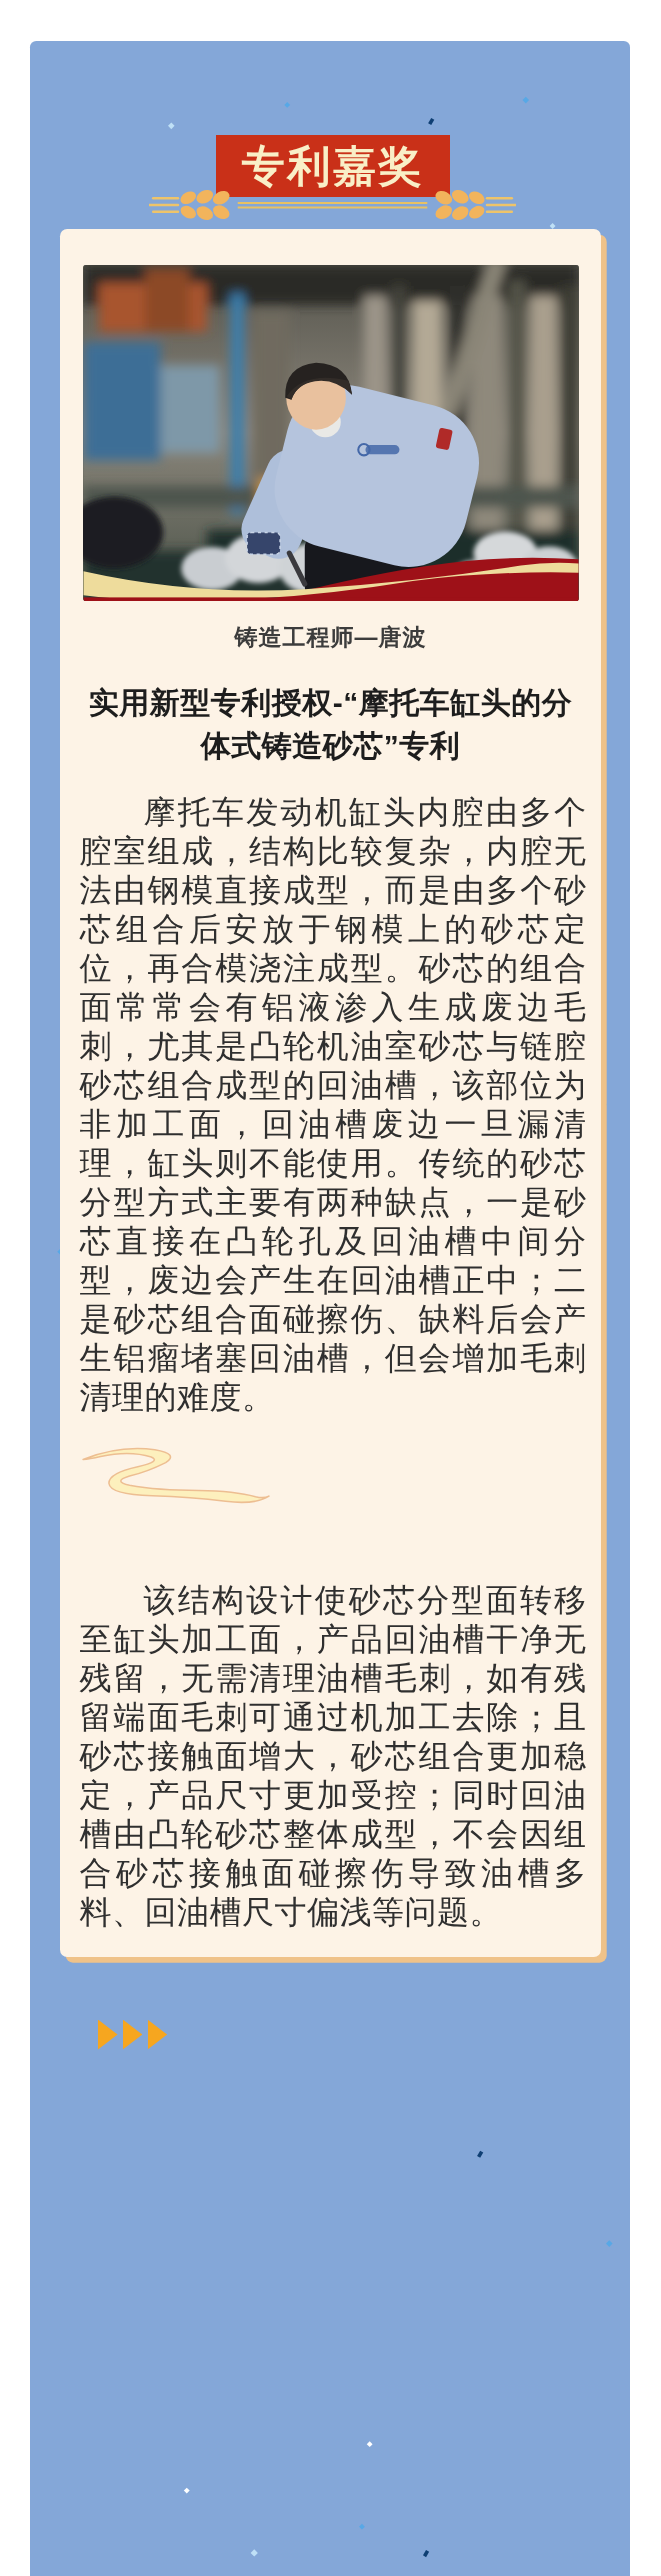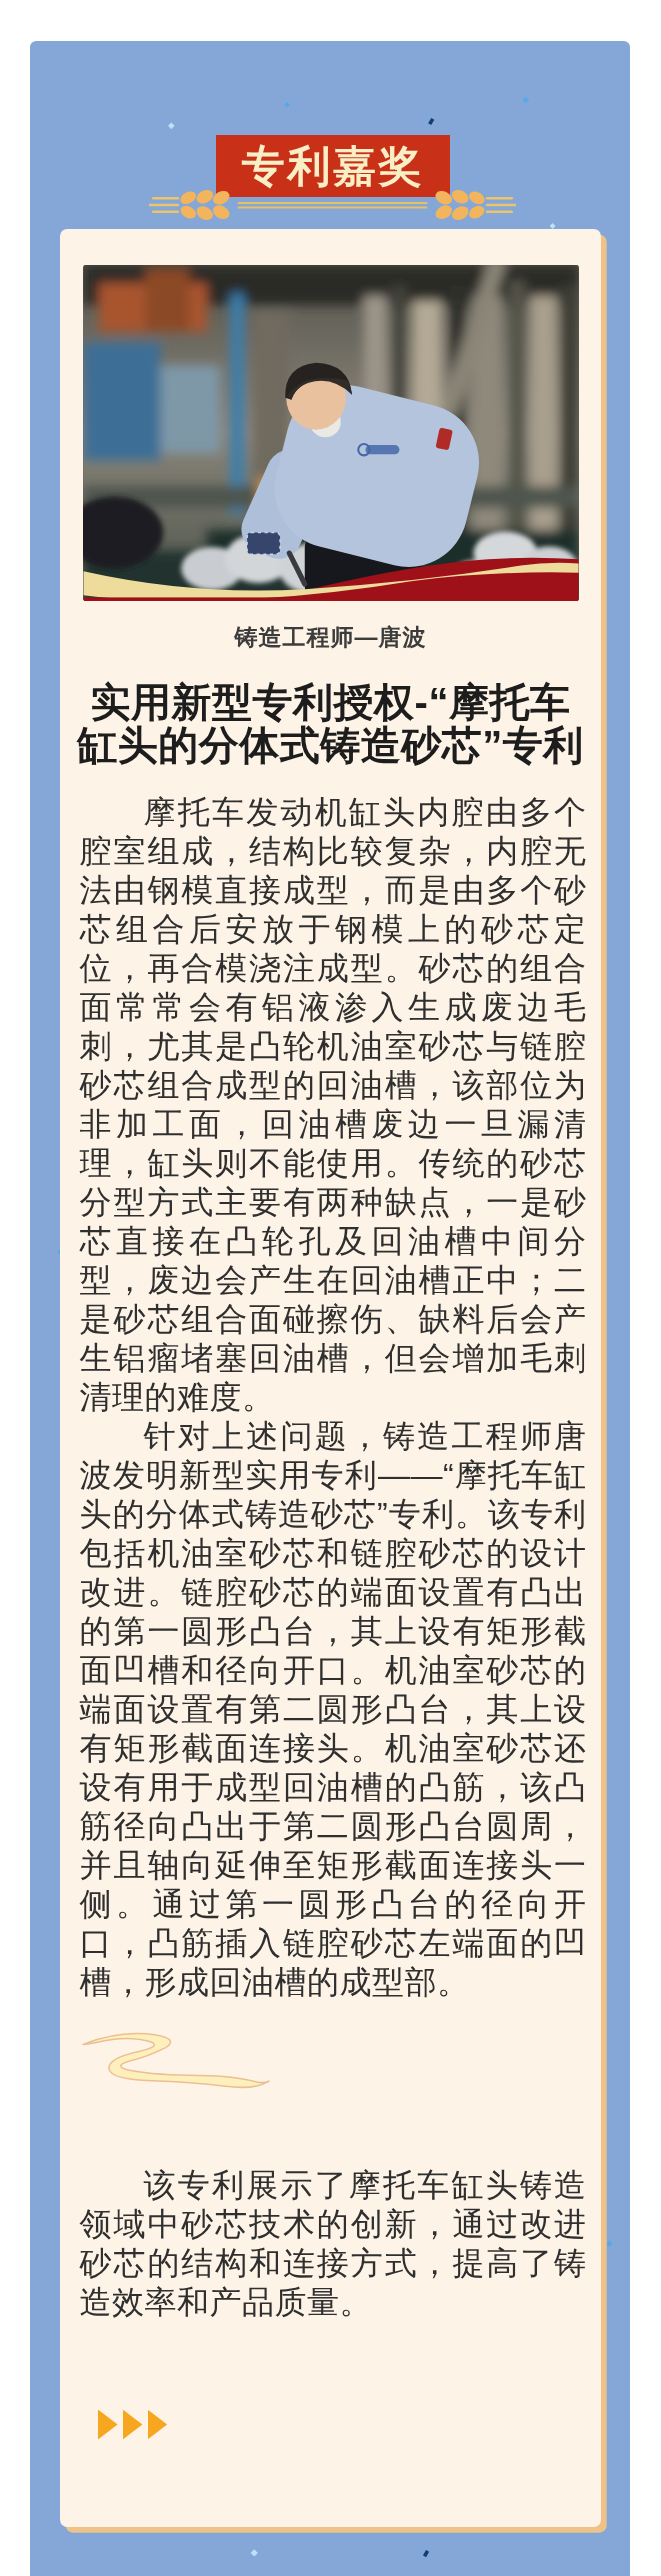--- a/index.html
+++ b/index.html
@@ -30,21 +30,21 @@
     display:flex;align-items:center;justify-content:center;
   }
   .banner-text{
     color:#f9efc7;font-size:43px;font-weight:bold;letter-spacing:2.6px;
     line-height:62px;white-space:nowrap;
   }
   .ornament{position:absolute;left:149px;top:189px;width:367px;height:34px;}
   
   .card{
     position:absolute;left:60px;top:229px;
-    width:541px;height:2298px;
+    width:541px;height:1728px;
     background:#fdf3e6;
     border-radius:7.2px;
     box-shadow:5.7px 5.7px 0 0 #efc289;
   }
   .photo{
     margin:36px 23px 0 23px;
     width:496px;height:336px;
     border-radius:3.1px;
     overflow:hidden;
     position:relative;
@@ -53,21 +53,21 @@
   .photo svg{display:block;}
   .caption{
     margin-top:20.6px;
     text-align:center;
     font-size:23px;font-weight:bold;color:#3c3c3c;
     line-height:31px;letter-spacing:1px;
   }
   .title{
     margin:28px 15.5px 0 15.5px;
     text-align:center;
-    font-size:40px;font-weight:bold;color:#1d1d1d;
+    font-size:30px;font-weight:bold;color:#1d1d1d;
     line-height:43px;letter-spacing:0.5px;
   }
   .body{
     margin-top:26px;
     padding:0 14.4px 0 19.6px;
   }
   .body p{
     margin:0;
     text-indent:2em;
     font-size:32px;line-height:39px;
@@ -265,41 +265,40 @@
         </g>
       </svg>
     </div>
 
     <div class="caption">铸造工程师—唐波</div>
 
     <h1 class="title">实用新型专利授权-“摩托车缸头的分体式铸造砂芯”专利</h1>
 
     <div class="body">
       <p>摩托车发动机缸头内腔由多个腔室组成，结构比较复杂，内腔无法由钢模直接成型，而是由多个砂芯组合后安放于钢模上的砂芯定位，再合模浇注成型。砂芯的组合面常常会有铝液渗入生成废边毛刺，尤其是凸轮机油室砂芯与链腔砂芯组合成型的回油槽，该部位为非加工面，回油槽废边一旦漏清理，缸头则不能使用。传统的砂芯分型方式主要有两种缺点，一是砂芯直接在凸轮孔及回油槽中间分型，废边会产生在回油槽正中；二是砂芯组合面碰擦伤、缺料后会产生铝瘤堵塞回油槽，但会增加毛刺清理的难度。</p>
-      <p>针对上述问题，铸造工程师唐波发明新型实用专利——“摩托车缸头的分体式铸造砂芯”专利。该专利包括机油室砂芯和链腔砂芯的设计改进。链腔砂芯的端面设置有凸出的第一圆形凸台，其上设有矩形截面凹槽和径向开口。机油室砂芯的端面设置有第二圆形凸台，其上设有矩形截面连接头。机油室砂芯还设有用于成型回油槽的凸筋，该凸筋径向凸出于第二圆形凸台圆周，并且轴向延伸至矩形截面连接头一侧。通过第一圆形凸台的径向开口，凸筋插入链腔砂芯左端面的凹槽，形成回油槽的成型部。</p>
 
       <svg class="squiggle" width="191" height="63" viewBox="0 0 370 122" aria-hidden="true">
         <path d="M 6 32
                  Q 75 4 145 13
                  Q 192 21 166 38
                  Q 130 56 96 64
                  Q 62 74 96 82
                  Q 150 92 230 92
                  Q 300 93 340 104
                  Q 356 108 366 103
                  Q 340 120 282 113
                  Q 215 104 140 102
                  Q 58 100 56 78
                  Q 56 58 112 46
                  Q 158 36 138 27
                  Q 96 14 40 26
                  Q 18 31 6 32 Z" fill="#fdf0bd" stroke="#edbe92" stroke-width="3" stroke-linejoin="round"></path>
       </svg>
 
-      <p>该专利展示了摩托车缸头铸造领域中砂芯技术的创新，通过改进砂芯的结构和连接方式，提高了铸造效率和产品质量。</p>
+      <p>该结构设计使砂芯分型面转移至缸头加工面，产品回油槽干净无残留，无需清理油槽毛刺，如有残留端面毛刺可通过机加工去除；且砂芯接触面增大，砂芯组合更加稳定，产品尺寸更加受控；同时回油槽由凸轮砂芯整体成型，不会因组合砂芯接触面碰擦伤导致油槽多料、回油槽尺寸偏浅等问题。</p>
     </div>
 
     <div class="arrows">
       <div class="arrow-tri"></div>
       <div class="arrow-tri"></div>
       <div class="arrow-tri"></div>
     </div>
   </div>
 
 </div>

